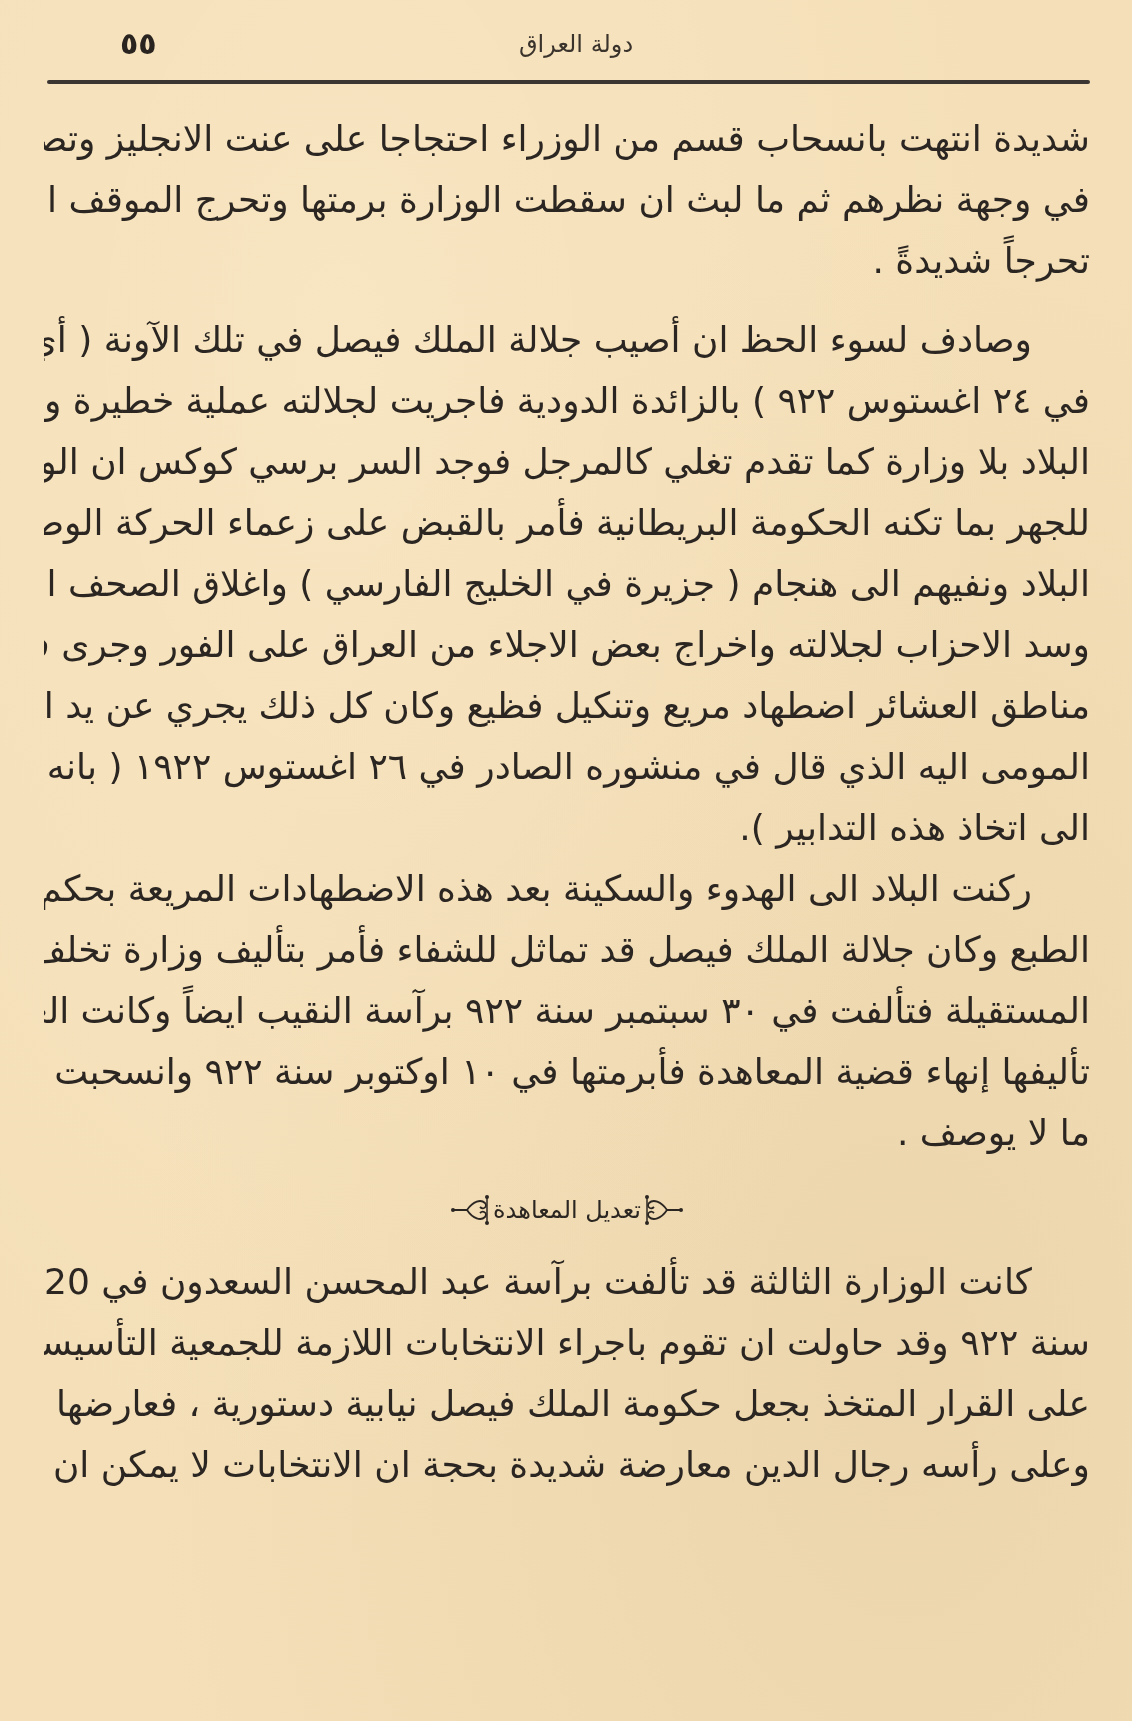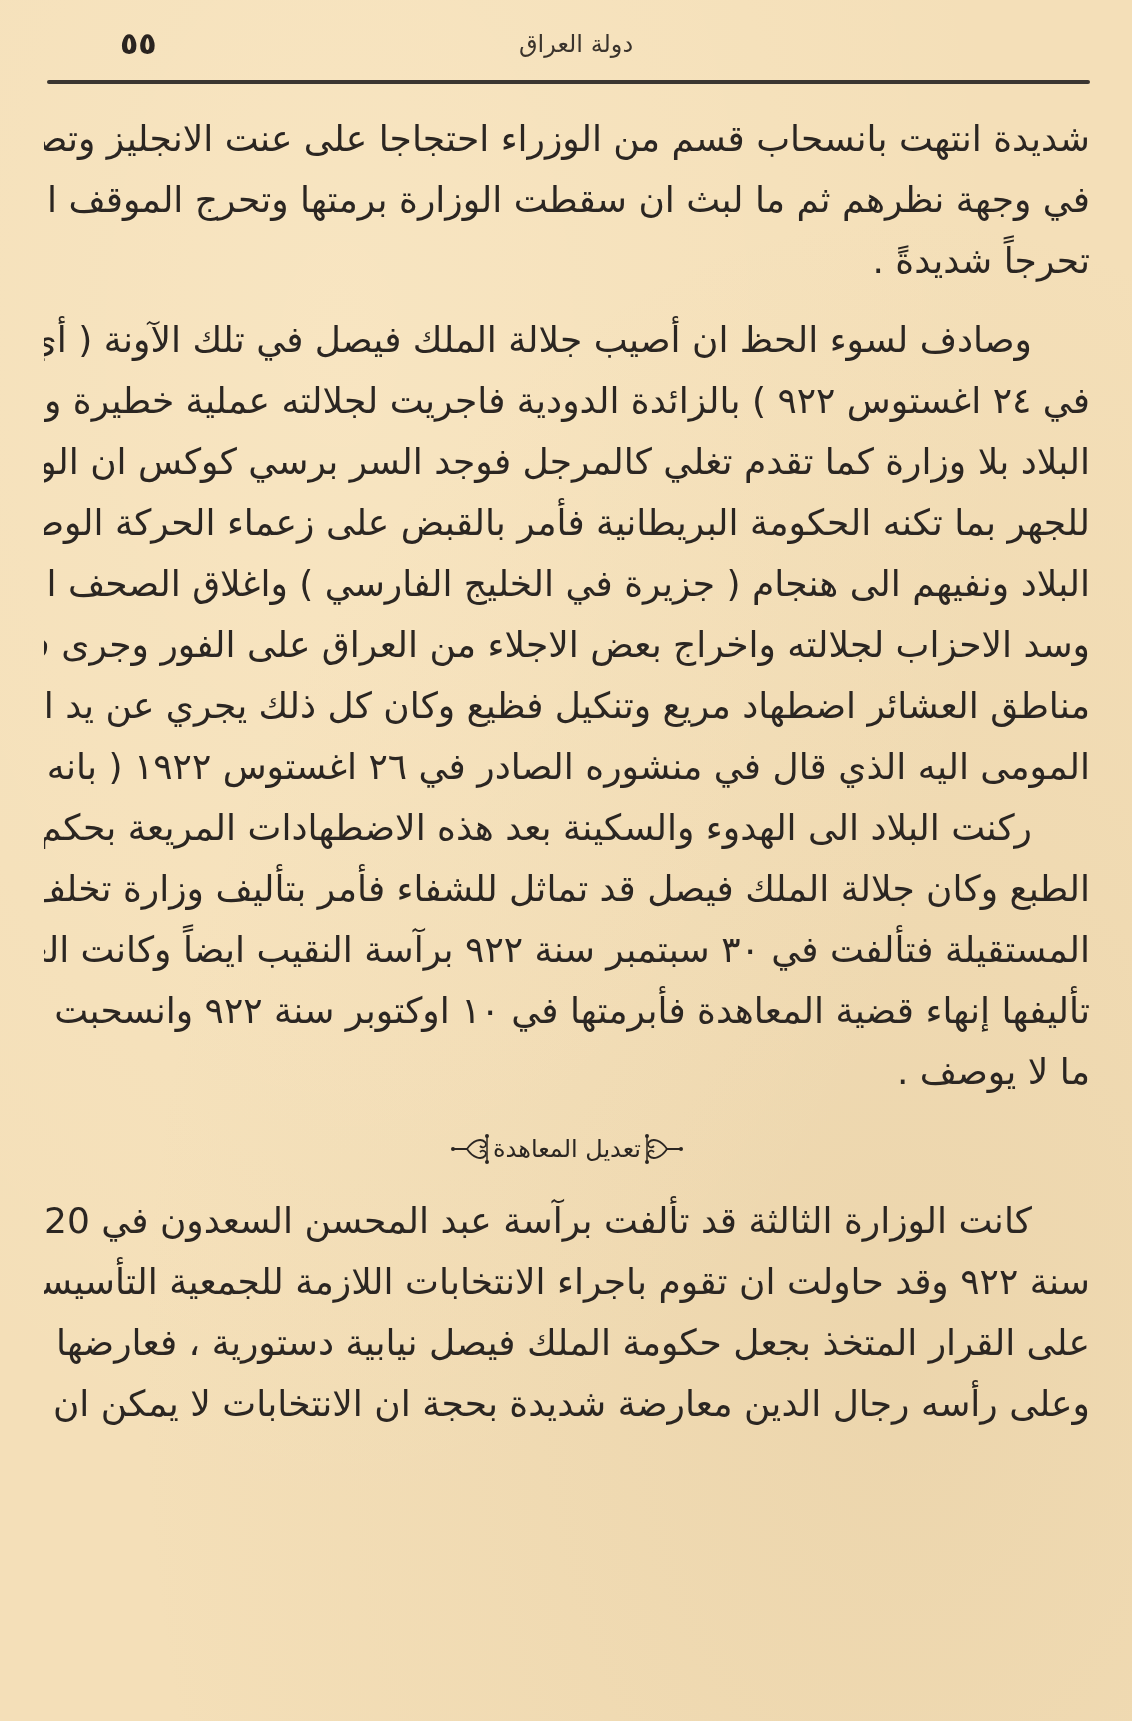--- a/index.html
+++ b/index.html
@@ -68,20 +68,21 @@
 
   <div>
     <div class="line indent">وصادف لسوء الحظ ان أصيب جلالة الملك فيصل في تلك الآونة ( أي</div>
     <div class="line">في ٢٤ اغستوس ٩٢٢ ) بالزائدة الدودية فاجريت لجلالته عملية خطيرة و كانت</div>
     <div class="line">البلاد بلا وزارة كما تقدم تغلي كالمرجل فوجد السر برسي كوكس ان الوقت قد حان</div>
     <div class="line">للجهر بما تكنه الحكومة البريطانية فأمر بالقبض على زعماء الحركة الوطنية في</div>
     <div class="line">البلاد ونفيهم الى هنجام ( جزيرة في الخليج الفارسي ) واغلاق الصحف الوطنية</div>
     <div class="line">وسد الاحزاب لجلالته واخراج بعض الاجلاء من العراق على الفور وجرى في</div>
     <div class="line">مناطق العشائر اضطهاد مريع وتنكيل فظيع وكان كل ذلك يجري عن يد المندوب</div>
     <div class="line">المومى اليه الذي قال في منشوره الصادر في ٢٦ اغستوس ١٩٢٢ ( بانه مضطر</div>
+    <div class="line last">الى اتخاذ هذه التدابير ).</div>
   </div>
 
   <div>
     <div class="line indent">ركنت البلاد الى الهدوء والسكينة بعد هذه الاضطهادات المريعة بحكم</div>
     <div class="line">الطبع وكان جلالة الملك فيصل قد تماثل للشفاء فأمر بتأليف وزارة تخلف الوزارة</div>
     <div class="line">المستقيلة فتألفت في ٣٠ سبتمبر سنة ٩٢٢ برآسة النقيب ايضاً وكانت الغاية من</div>
     <div class="line">تأليفها إنهاء قضية المعاهدة فأبرمتها في ١٠ اوكتوبر سنة ٩٢٢ وانسحبت من</div>
     <div class="line last">ما لا يوصف .</div>
   </div>
 

